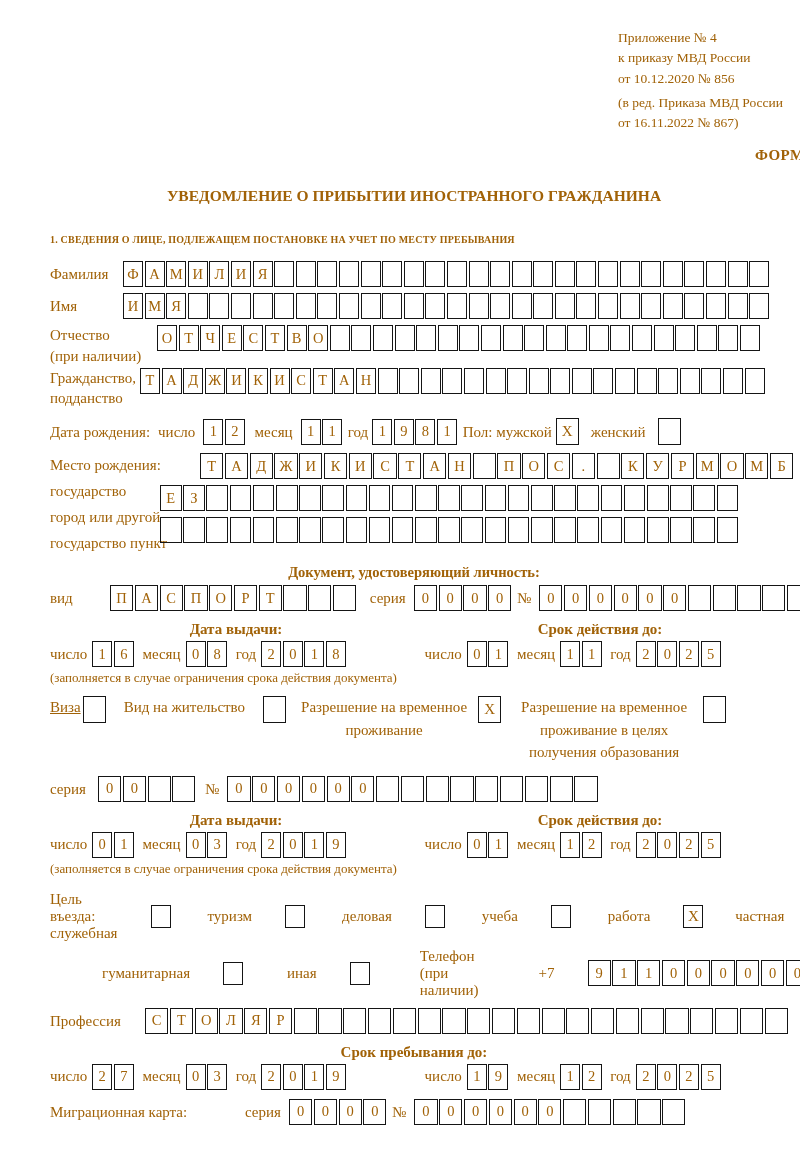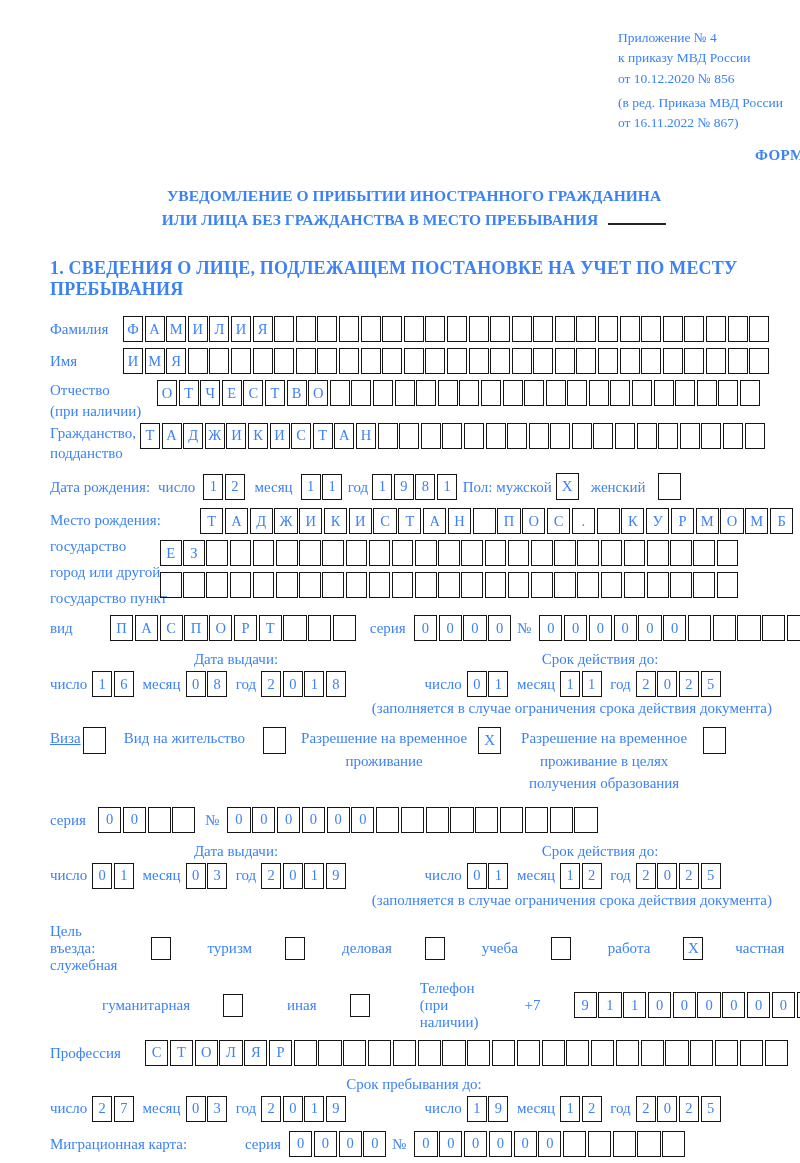--- a/index.html
+++ b/index.html
@@ -1,32 +1,32 @@
 <!DOCTYPE html>
 <html lang="ru"><head>
 <meta charset="utf-8">
 <style>
   * { box-sizing: border-box; margin: 0; padding: 0; }
   html,body { background:#888; }
   .page {
-    width: 800px; height: 1163px; background: #ffffff; color: #3b82f6;
+    width: 800px; height: 1163px; background: #ffffff; color: #a16207;
     font-family: "Liberation Serif", "DejaVu Serif", serif;
     font-size: 15px; overflow: hidden; margin: 0 auto; position: relative;
   }
   .content { padding: 28px 22px 0 50px; }
 
   
   .appendix { margin-left: 568px; width: 210px; font-size: 13.5px; line-height: 1.5; }
   .appendix .ed { margin-top: 4px; }
   .forma { margin-left: 568px; width: 198px; text-align: right; font-weight: bold; font-size: 15px; margin-top: 14px; letter-spacing: .5px; }
 
   
   .title { text-align: center; font-weight: bold; font-size: 15.5px; line-height: 1.55; margin-top: 20px; }
   .title .uline { display:inline-block; width: 58px; border-bottom: 2px solid #222; height: 14px; margin-left: 10px; }
-  .sect { font-weight: bold; font-size: 18px; margin-top: 26px; letter-spacing: .2px; }
+  .sect { font-weight: bold; font-size: 10px; margin-top: 26px; letter-spacing: .2px; }
 
   
   .row { display: flex; align-items: center; margin-top: 6px; }
   .row.top { align-items: flex-start; }
   .lbl { flex: none; line-height: 1.35; }
   .boxes { display: flex; flex-wrap: nowrap; }
 
   
   .cb {
     display: inline-flex; align-items: center; justify-content: center;
@@ -41,28 +41,28 @@
     display: inline-flex; align-items: center; justify-content: center;
     width: 23px; height: 27px; border: 1.6px solid #151515; flex: none;
     font-size: 15px; font-family: "Liberation Serif", serif;
   }
   .chk.sm { width: 20px; height: 23px; }
 
   .gap4 { width: 4px; flex:none; } .gap8 { width: 8px; flex:none; }
   .gap12 { width: 12px; flex:none; } .gap18 { width: 18px; flex:none; }
 
   
-  .datehead { display:flex; margin-top: 10px; font-weight: normal; }
+  .datehead { display:flex; margin-top: 10px; font-weight: bold; }
   .datehead .dh-l { width: 372px; text-align: center; }
   .datehead .dh-r { flex: 1; text-align: center; }
   .daterow { display: flex; align-items: center; margin-top: 3px; }
   .dgroup { display: flex; align-items: center; }
   .dgroup .dlbl { margin-right: 5px; }
   .dgroup .seg { display:flex; margin-right: 7px; }
-  .note { font-size: 15px; text-align: right; margin-top: 3px; padding-right: 6px; }
+  .note { font-size: 13px; text-align: left; margin-top: 3px; padding-right: 6px; }
 
   
   .twocol { display: flex; margin-top: 8px; }
   .twocol .labels { flex: none; line-height: 1.72; }
   .twocol .stack  { display: flex; flex-direction: column; }
   .stack .boxes { margin-bottom: 6px; }
 
   .dochead { text-align: center; font-weight: bold; font-size: 14.5px; margin-top: 8px; }
 
   
@@ -85,21 +85,20 @@
       <div>Приложение № 4</div>
       <div>к приказу МВД России</div>
       <div>от 10.12.2020 № 856</div>
       <div class="ed">(в ред. Приказа МВД России</div>
       <div>от 16.11.2022 № 867)</div>
     </div>
     <div class="forma">ФОРМА</div>
 
     <div class="title">
       <div>УВЕДОМЛЕНИЕ О ПРИБЫТИИ ИНОСТРАННОГО ГРАЖДАНИНА</div>
-      <div><span>ИЛИ ЛИЦА БЕЗ ГРАЖДАНСТВА В МЕСТО ПРЕБЫВАНИЯ</span><span class="uline"></span></div>
     </div>
 
     <div class="sect">1. СВЕДЕНИЯ О ЛИЦЕ, ПОДЛЕЖАЩЕМ ПОСТАНОВКЕ НА УЧЕТ ПО МЕСТУ ПРЕБЫВАНИЯ</div>
 
     <div class="row" style="margin-top:16px;">
       <span class="lbl" style="width:73px">Фамилия</span>
       <span class="boxes">
           <span class="cb">Ф</span>
           <span class="cb">А</span>
           <span class="cb">М</span>
@@ -361,20 +360,21 @@
             <span class="cb"></span>
             <span class="cb"></span>
             <span class="cb"></span>
             <span class="cb"></span>
             <span class="cb"></span>
             <span class="cb"></span>
           </span>
       </div>
     </div>
 
+    <div class="dochead">Документ, удостоверяющий личность:</div>
     <div class="row" style="margin-top:4px;">
       <span class="lbl" style="width:60px">вид</span>
       <span class="boxes bw24">
           <span class="cb">П</span>
           <span class="cb">А</span>
           <span class="cb">С</span>
           <span class="cb">П</span>
           <span class="cb">О</span>
           <span class="cb">Р</span>
           <span class="cb">Т</span>
@@ -572,21 +572,21 @@
       <span class="plbl">частная</span>
       <span class="chk sm"></span>
       <span class="plbl">транзит</span>
       <span class="chk sm"></span>
     </div>
     <div class="purpose" style="margin-top:6px; padding-left:52px;">
       <span class="plbl">гуманитарная</span>
       <span class="chk sm" style="margin-right:16px"></span>
       <span class="plbl">иная</span>
       <span class="chk sm" style="margin-right:22px"></span>
-      <span class="plbl" style="margin-right:18px">Телефон (при наличии)</span>
+      <span class="plbl" style="margin-right:32px">Телефон (при наличии)</span>
       <span class="plbl">+7</span>
       <span class="boxes bw24">
           <span class="cb">9</span>
           <span class="cb">1</span>
           <span class="cb">1</span>
           <span class="cb">0</span>
           <span class="cb">0</span>
           <span class="cb">0</span>
           <span class="cb">0</span>
           <span class="cb">0</span>

